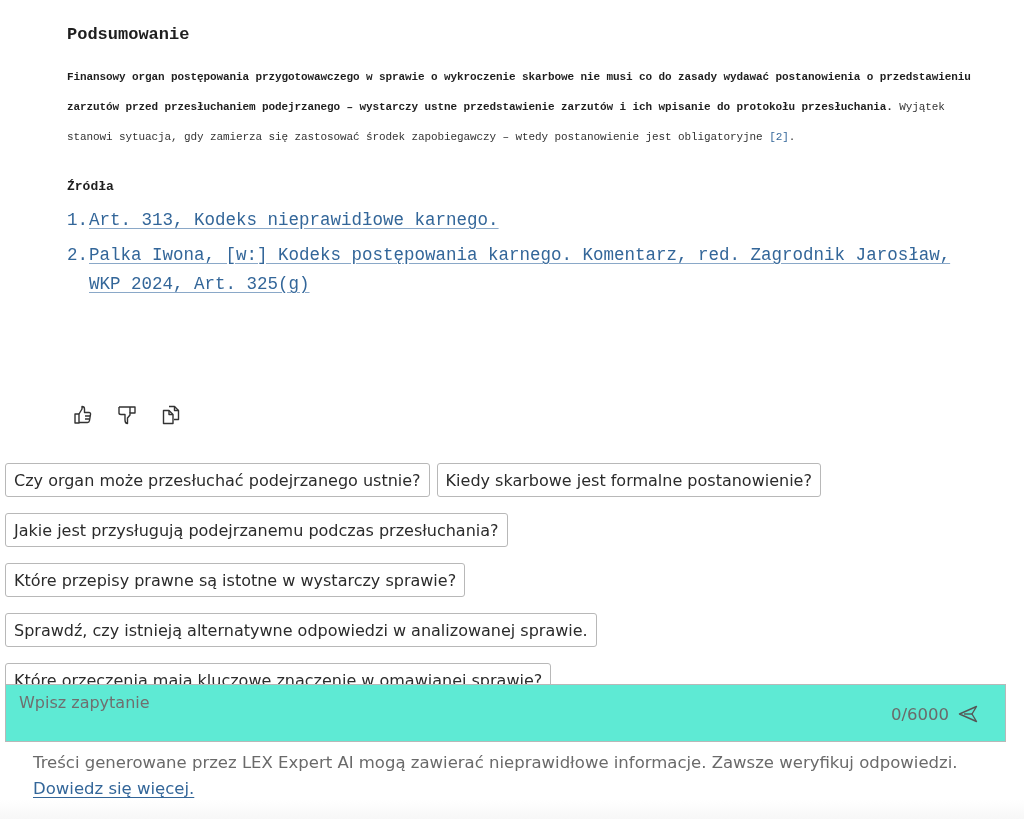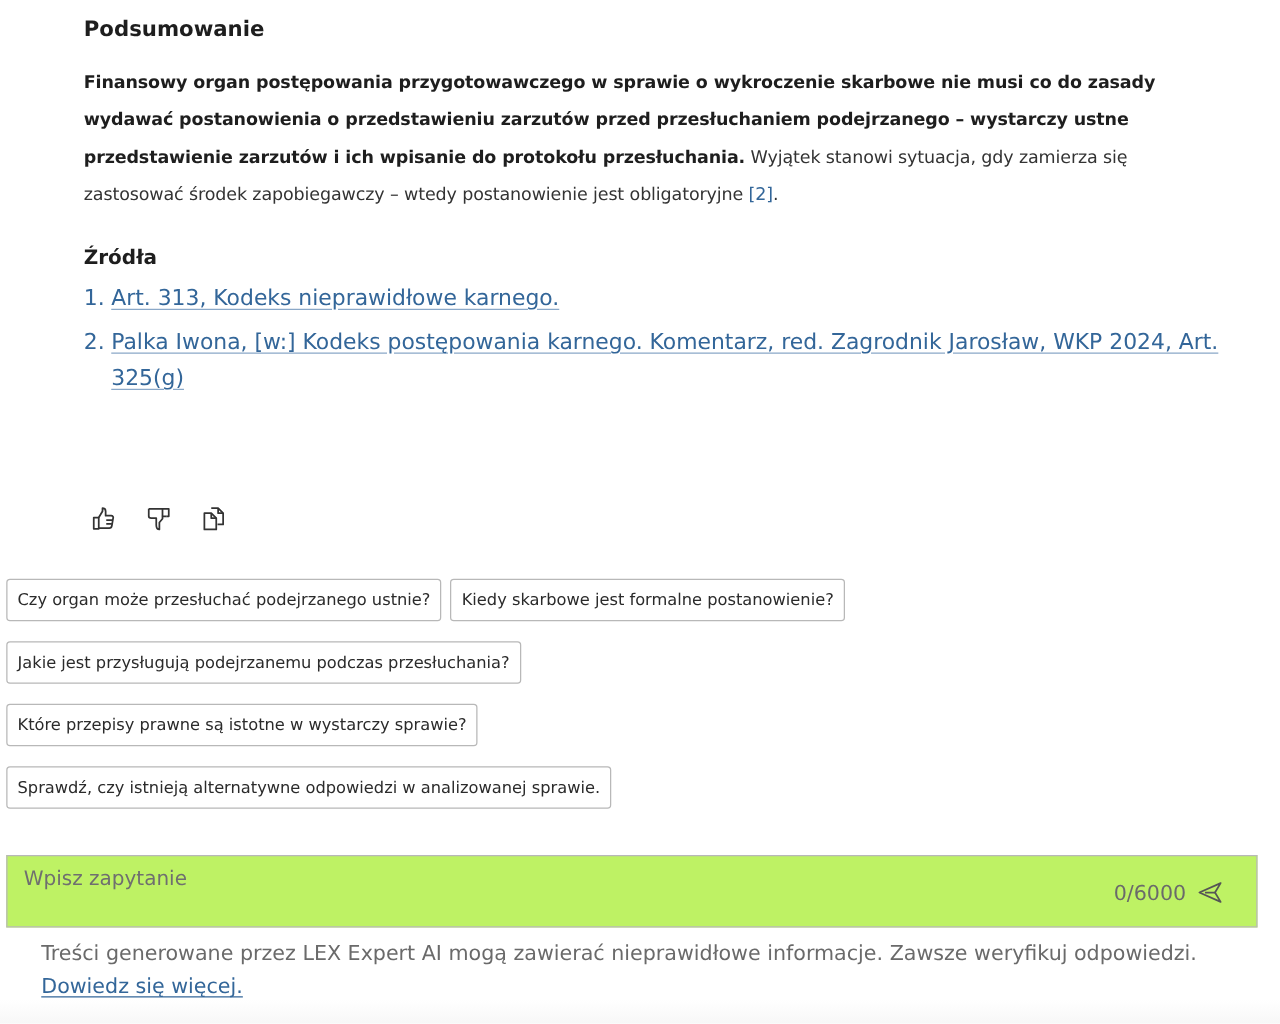--- a/index.html
+++ b/index.html
@@ -13,47 +13,48 @@
       color: #2b2b2b;
     }
     .page {
       position: relative;
       width: 1024px;
       height: 819px;
     }
     .answer {
       position: absolute;
       left: 67px;
-      top: 11px;
+      top: 22px;
       width: 920px;
+      font-family: Liberation Mono, monospace;
     }
     .section-title {
       font-size: 17px;
       font-weight: bold;
       color: #1e1e1e;
       margin: 0 0 14px 0;
       line-height: 26px;
     }
     .summary {
-      font-size: 14px;
+      font-size: 11px;
       line-height: 30px;
       color: #333333;
       margin: 0 2px 22px 0;
       letter-spacing: -0.1px;
     }
     .summary b {
       color: #1e1e1e;
       font-weight: bold;
     }
     .cite {
       color: #336699;
       text-decoration: none;
     }
     .sources-title {
-      font-size: 16px;
+      font-size: 13px;
       font-weight: bold;
       color: #1e1e1e;
       margin: 0 0 6px 0;
       line-height: 26px;
     }
     ol.sources {
       margin: 0;
       padding: 0;
       list-style: none;
     }
@@ -98,42 +99,42 @@
       width: 1000px;
       display: flex;
       flex-wrap: wrap;
       row-gap: 8px;
       column-gap: 7px;
     }
     .chip {
       border: 1px solid #b8b8b8;
       border-radius: 3px;
       background: #ffffff;
-      font-size: 13px;
+      font-size: 16px;
       color: #2b2b2b;
       padding: 0 8px;
       height: 34px;
       line-height: 34px;
       white-space: nowrap;
       cursor: pointer;
       box-sizing: border-box;
     }
     .break {
       flex-basis: 100%;
       height: 0;
     }
     .query-box {
       position: absolute;
       left: 5px;
       top: 684px;
       width: 1001px;
       height: 58px;
       border: 1px solid #b8b8b8;
       box-sizing: border-box;
-      background: #bef264;
+      background: #5eead4;
     }
     .query-input {
       position: absolute;
       left: 13px;
       top: 8px;
       width: 800px;
       border: none;
       outline: none;
       font-family: "DejaVu Sans", sans-serif;
       font-size: 16px;
@@ -238,20 +239,21 @@
   <div class="suggestions">
     <div class="chip">Czy organ może przesłuchać podejrzanego ustnie?</div>
     <div class="chip">Kiedy skarbowe jest formalne postanowienie?</div>
     <div class="break"></div>
     <div class="chip">Jakie jest przysługują podejrzanemu podczas przesłuchania?</div>
     <div class="break"></div>
     <div class="chip">Które przepisy prawne są istotne w wystarczy sprawie?</div>
     <div class="break"></div>
     <div class="chip">Sprawdź, czy istnieją alternatywne odpowiedzi w analizowanej sprawie.</div>
     <div class="break"></div>
+    <div class="chip">Które orzeczenia mają kluczowe znaczenie w omawianej sprawie?</div>
   </div>
 
   <div class="query-box">
     <input class="query-input" type="text" placeholder="Wpisz zapytanie" style="">
     <span class="counter">0/6000</span>
     <div class="send-btn">
       <svg width="20" height="18" viewBox="0 0 20 18" fill="none" stroke="#555" stroke-width="1.4" stroke-linejoin="round">
         <path d="M18.5 1.5 L1.5 9 L18.5 16.5 L14 9 Z"></path>
         <path d="M14 9 H6"></path>
       </svg>

